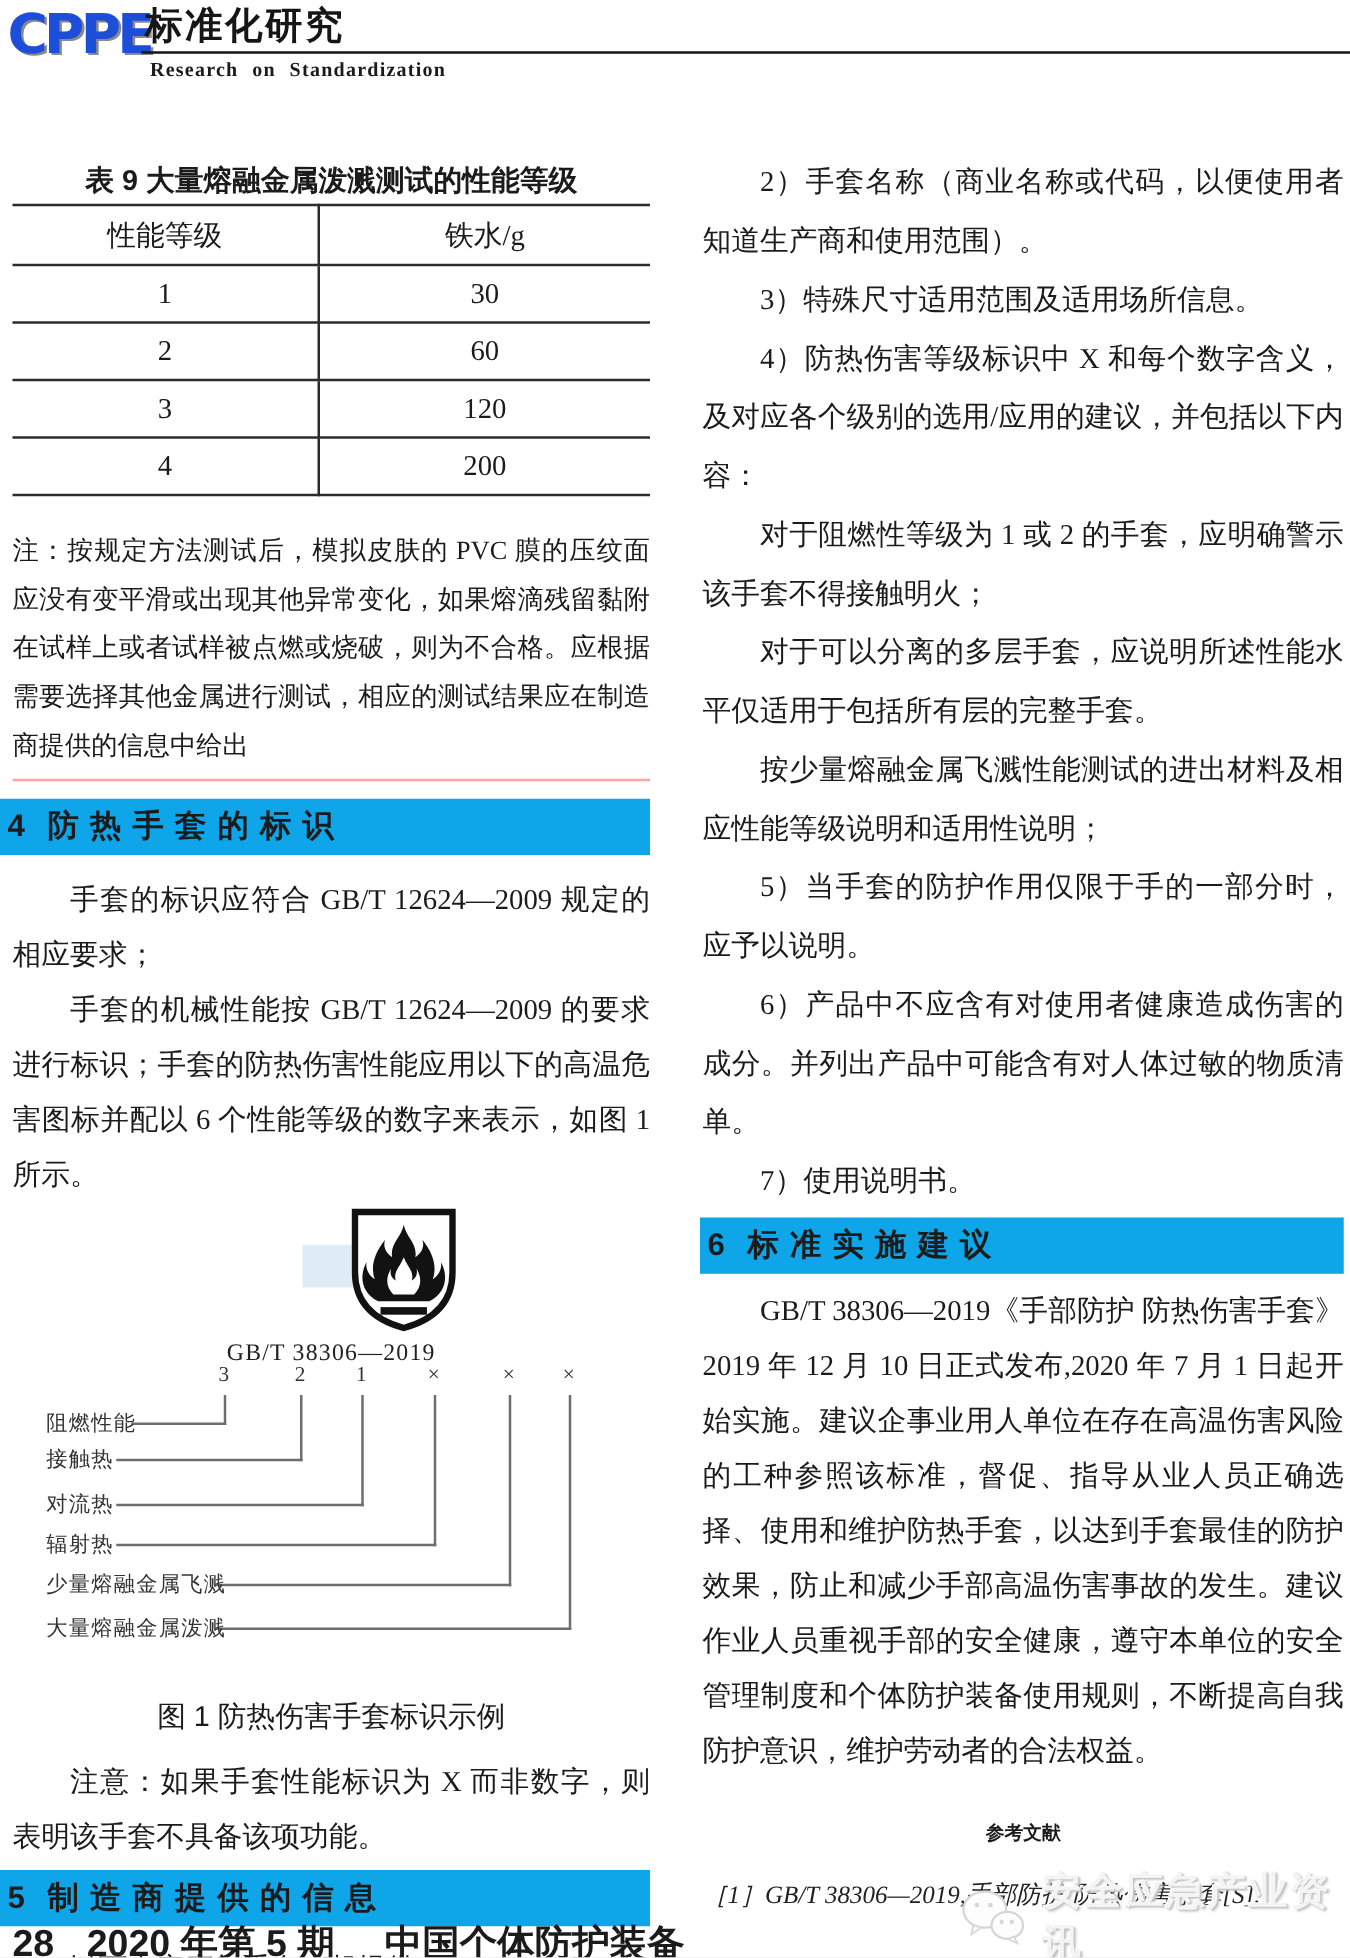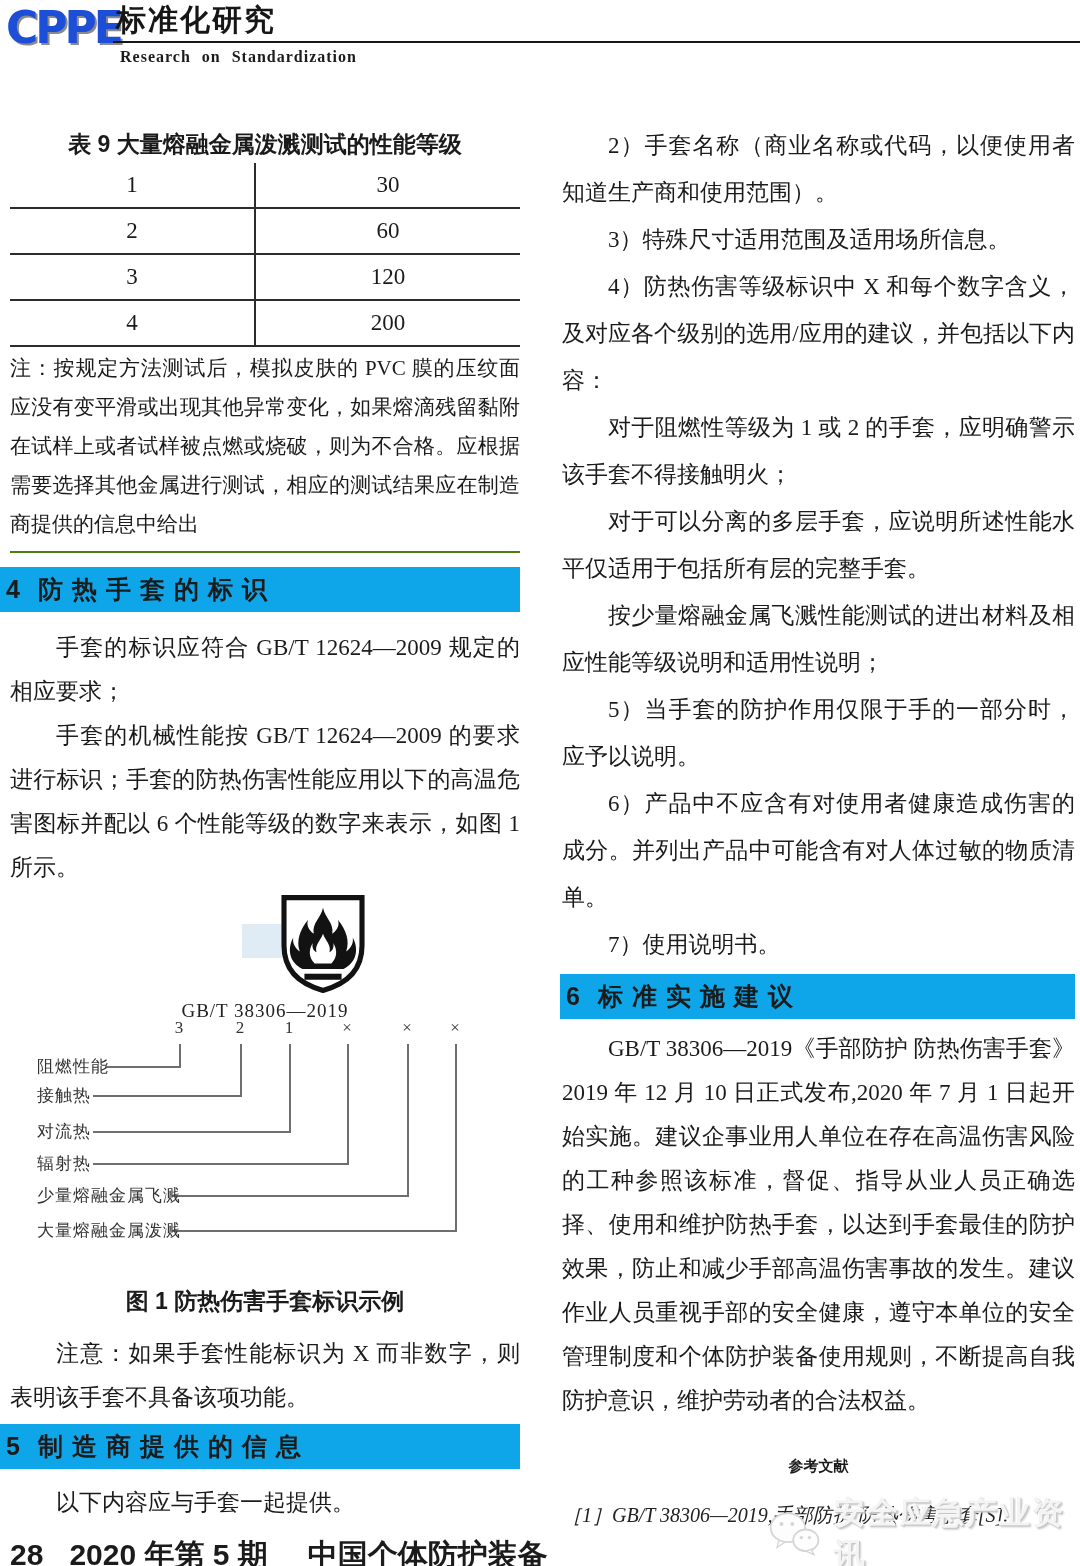--- a/index.html
+++ b/index.html
@@ -38,21 +38,21 @@
     font-weight:bold; font-size:23px; height:32px; line-height:32px;
   }
   table.t9 { width:100%; border-collapse:collapse; font-size:23px; margin-top:3px; }
   table.t9 td {
     text-align:center; height:42px; border-bottom:2px solid #2c2c2c;
   }
   table.t9 tr.hd td { border-top:2px solid #2c2c2c; height:44px; }
   table.t9 td.c1 { width:48%; border-right:2px solid #2c2c2c; }
   .tbl-note {
     font-size:21px; line-height:39px; text-align:justify;
-    margin-top:2px; padding-bottom:7px; border-bottom:2px solid #4d7c0f;
+    margin-top:24px; padding-bottom:7px; border-bottom:2px solid #fca5a5;
   }
 
   
   .sec-bar {
     background:#0ea5e9; height:45px; line-height:45px;
     font-family:"Liberation Sans", sans-serif; font-weight:bold;
     font-size:25px; color:#1b1b1b; white-space:nowrap; overflow:hidden;
   }
   .sec-bar .num { margin-left:6px; }
   .sec-bar .ttl { margin-left:18px; letter-spacing:9px; }
@@ -80,21 +80,21 @@
   }
   .fig-diagram { position:absolute; left:0; top:128px; width:100%; height:240px; }
   .fig-mark {
     position:absolute; top:0; width:24px; text-align:center;
     font-size:17px; color:#333;
   }
   .fig-conn { position:absolute; border-right:2px solid #6e6e6e; border-bottom:2px solid #6e6e6e; }
   .fig-label { position:absolute; font-size:17px; color:#333; letter-spacing:1px; white-space:nowrap; }
   .fig-caption {
     position:absolute; left:0; top:396px; width:100%; text-align:center;
-    font-family:"Liberation Sans", sans-serif; font-weight:bold; font-size:23px;
+    font-family:"Liberation Sans", sans-serif; font-weight:normal; font-size:23px;
   }
 
   
   .footer {
     position:absolute; left:10px; top:1535px;
     font-family:"Liberation Sans", sans-serif; font-weight:bold; font-size:30px;
     color:#1b1b1b;
   }
   .footer .pg    { margin-right:26px; }
   .footer .issue { margin-right:40px; }
@@ -129,20 +129,24 @@
     <div class="hdr-rule"></div>
     <div class="hdr-en">Research on Standardization</div>
   </div>
 
   <div class="col-left">
 
     <div class="tbl-caption">表 9 大量熔融金属泼溅测试的性能等级</div>
 
     <table class="t9">
       <tbody>
+          <tr class="hd">
+        <td class="c1">性能等级</td>
+        <td>铁水/g</td>
+      </tr>
       <tr>
         <td class="c1">1</td>
         <td>30</td>
       </tr>
       <tr>
         <td class="c1">2</td>
         <td>60</td>
       </tr>
       <tr>
         <td class="c1">3</td>

